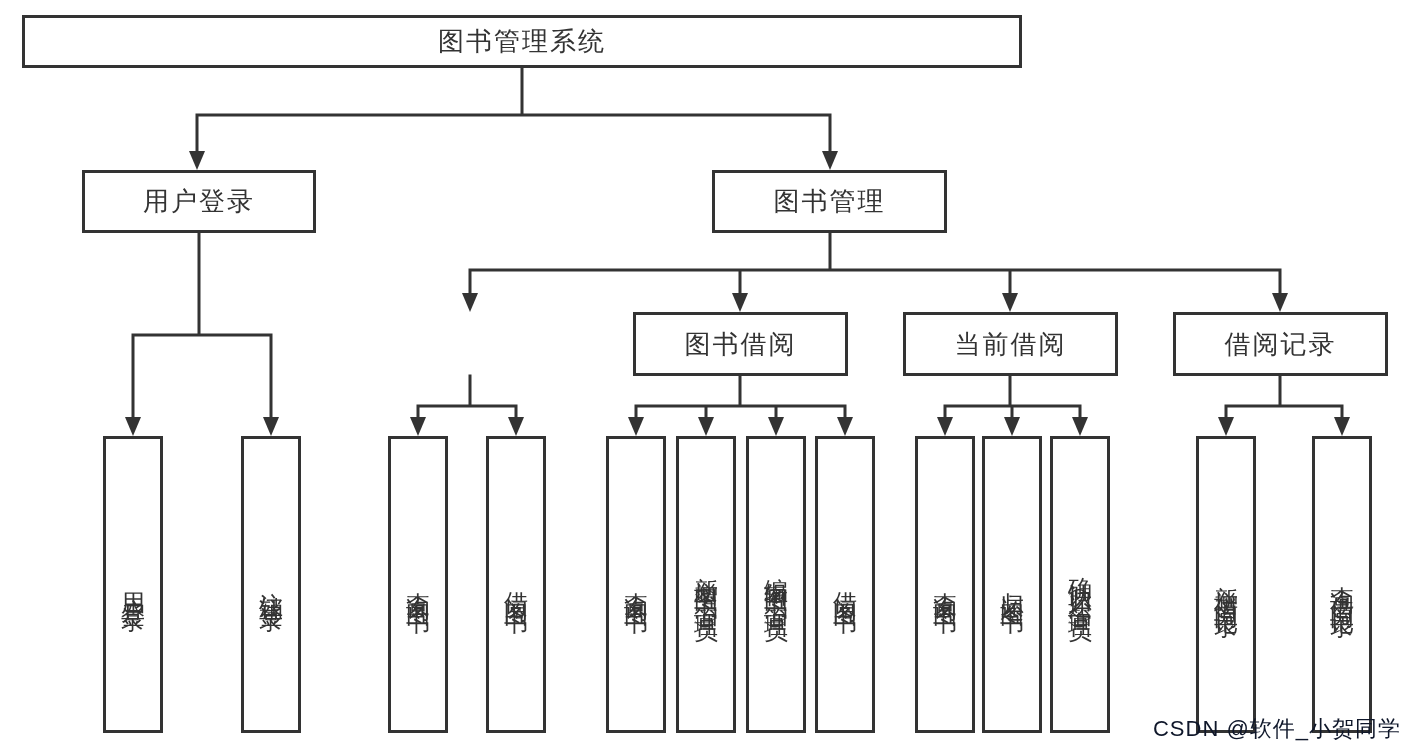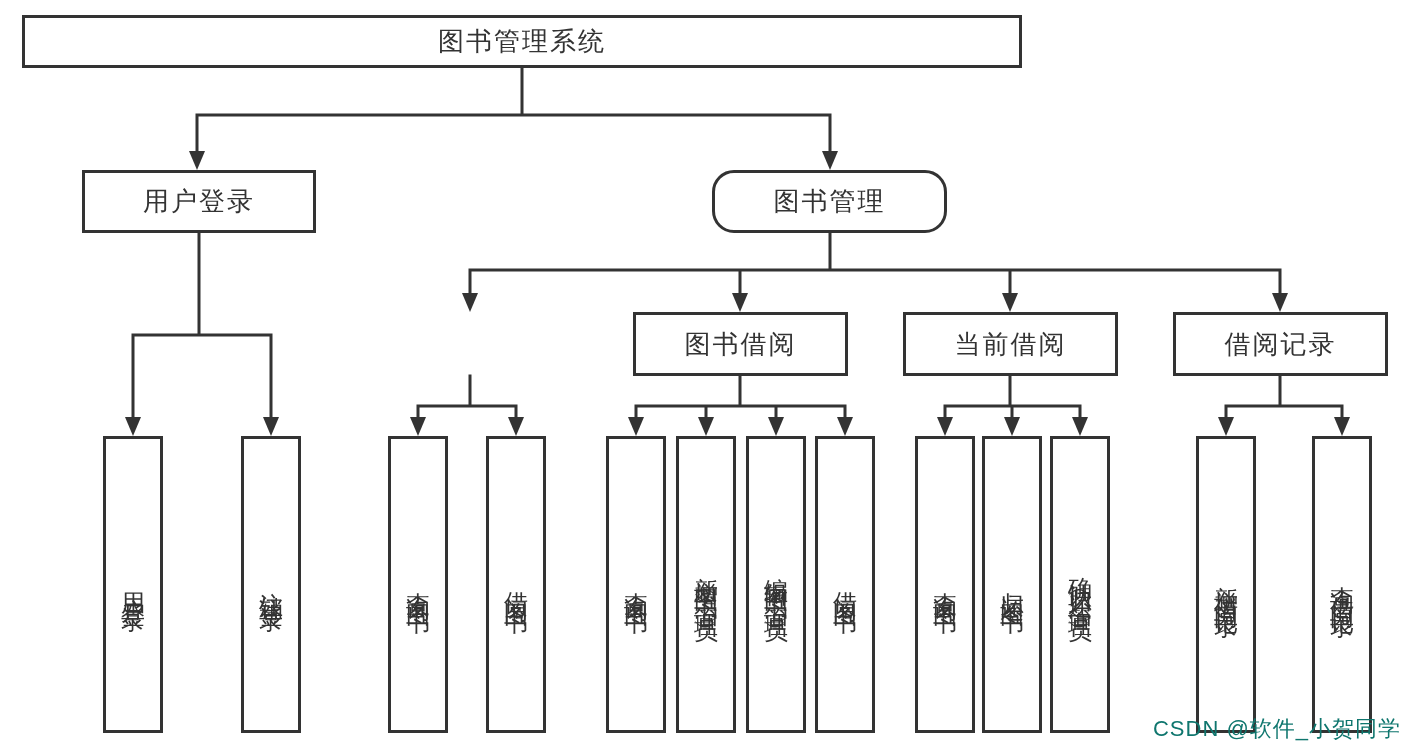--- a/index.html
+++ b/index.html
@@ -36,21 +36,21 @@
   .vlabel {
     writing-mode: vertical-rl;
     text-orientation: mixed;
     font-size: 24px;
     color: #333333;
     letter-spacing: 6px;
     line-height: 1;
   }
   .root  { left: 22px;  top: 15px;  width: 1000px; height: 53px; }
   .lvl2a { left: 82px;  top: 170px; width: 234px;  height: 63px; }
-  .lvl2b { left: 712px; top: 170px; width: 235px;  height: 63px; border-radius: 22px; }
+  .lvl2b { left: 712px; top: 170px; width: 235px;  height: 63px; }
   .lvl3  { top: 312px; height: 64px; width: 215px; }
   .l3a { left: 363px; }
   .l3b { left: 633px; align-items: center; }
   .l3c { left: 903px; }
   .l3d { left: 1173px; }
   .leaf { top: 436px; height: 297px; width: 60px; }
   .lf1  { left: 103px; }
   .lf2  { left: 241px; }
   .lf3  { left: 388px; }
   .lf4  { left: 486px; }
@@ -61,21 +61,21 @@
   .lf9  { left: 915px; }
   .lf10 { left: 982px; }
   .lf11 { left: 1050px; }
   .lf12 { left: 1196px; }
   .lf13 { left: 1312px; }
   #watermark {
     position: absolute;
     right: 4px;
     bottom: 3px;
     font-size: 22px;
-    color: #0f766e;
+    color: #0f172a;
     z-index: 2;
     white-space: nowrap;
     letter-spacing: 1px;
   }
 </style>
 </head>
 <body>
 
 <div id="canvas">
 

